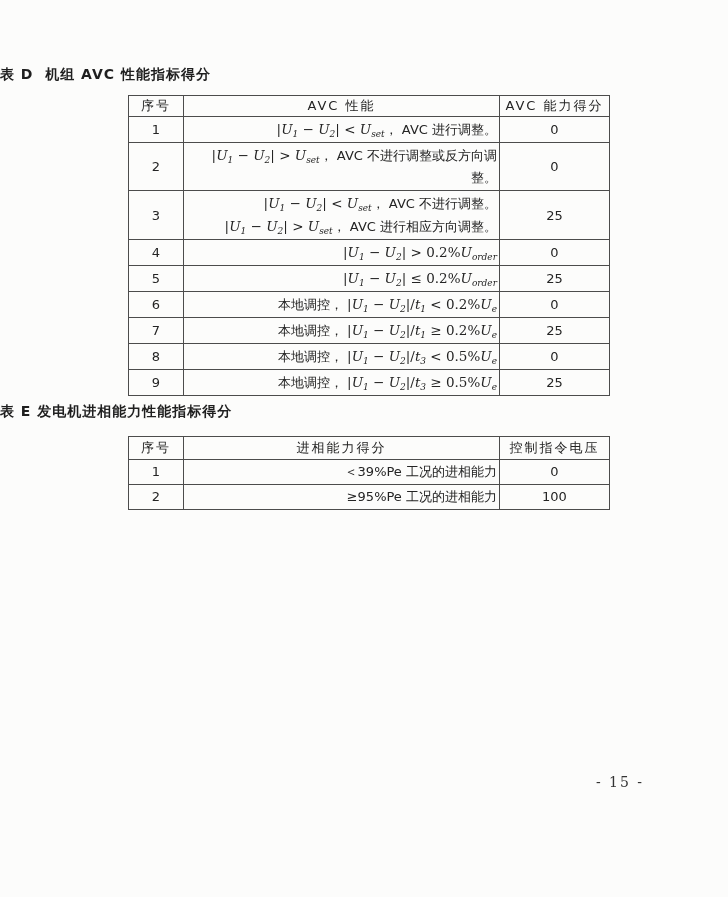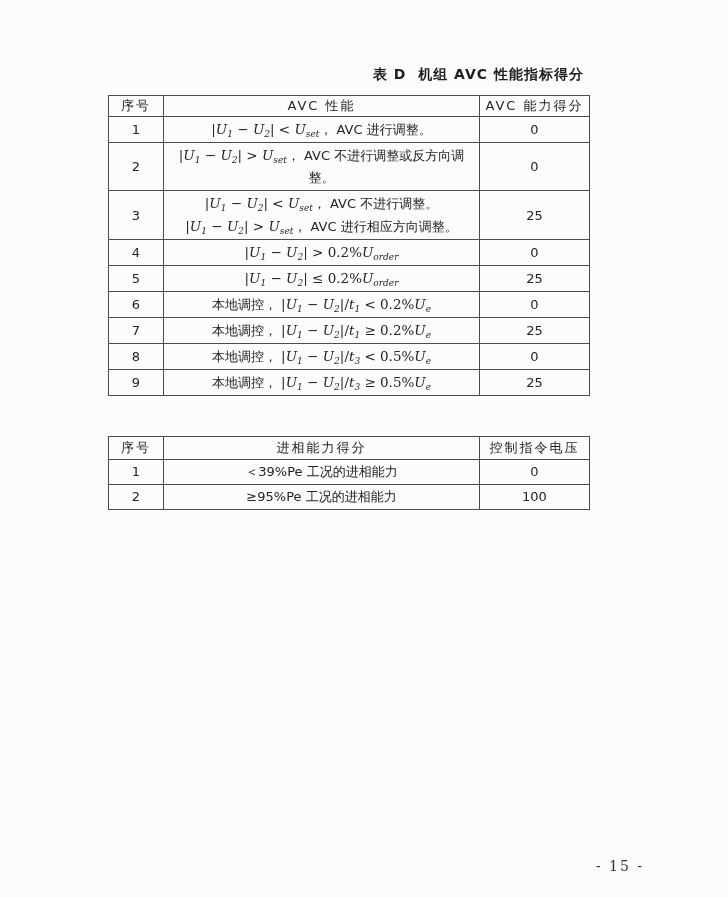--- a/index.html
+++ b/index.html
@@ -10,31 +10,31 @@
     color: #242424;
     position: relative;
     overflow: hidden;
   }
   .page {
     position: absolute; inset: 0;
     background: #fcfcfb;
   }
   .doc-title {
     position: absolute; left: 0; width: 584px;
-    text-align: right;
+    text-align: left;
     font-size: 14px; font-weight: bold;
     color: #1f1f1f;
     letter-spacing: 1px;
     white-space: pre;
   }
   #titleD { top: 66px; }
   #titleE { top: 403px; }
 
   table.doc {
-    position: absolute; left: 108px;
+    position: absolute; left: 128px;
     width: 470px;
     border-collapse: collapse;
     table-layout: fixed;
     padding-left: 28px;
   }
   #tableD { top: 95px; }
   #tableE { top: 436px; }
 
   table.doc th, table.doc td {
     border: 1px solid #4c4c4c;
@@ -47,21 +47,21 @@
   }
   table.doc th { height: 17px; letter-spacing: 2px; }
   table.doc th:nth-child(1), table.doc td:nth-child(1) { width: 50px; }
   table.doc th:nth-child(2), table.doc td:nth-child(2) { width: 311px; }
   table.doc th:nth-child(3), table.doc td:nth-child(3) { width: 105px; }
 
   #tableD td { height: 22px; line-height: 21px; }
   #tableE td { height: 16px; line-height: 16px; }
   #tableE th { height: 20px; }
 
-  td .line { line-height: 22px; }
+  td .line { line-height: 22px; text-align: right; }
 
   .math {
     font-family: "DejaVu Serif", serif;
     font-size: 13.5px;
     white-space: nowrap;
   }
   .math i { font-style: italic; }
   .math sub {
     font-size: 9px;
     font-style: italic;
@@ -73,21 +73,21 @@
     position: absolute; left: 121px; top: 351px;
     width: 528px;
     font-size: 13px;
     line-height: 19.5px;
     color: #242424;
     text-align: left;
   }
   .notes .note-line { white-space: nowrap; }
 
   .page-number {
-    position: absolute; left: 560px; top: 858px;
+    position: absolute; left: 560px; top: 774px;
     width: 120px;
     text-align: center;
     font-family: "DejaVu Serif", serif;
     font-size: 14px;
     color: #333;
     letter-spacing: 2px;
   }
 </style>
 </head>
 <body>
@@ -168,20 +168,21 @@
             <div class="line">本地调控， <span class="math">|<i>U</i><sub>1</sub> − <i>U</i><sub>2</sub>|/<i>t</i><sub>3</sub> ≥ 0.5%<i>U</i><sub>e</sub></span></div>
           </td>
           <td>25</td>
         </tr>
       </tbody>
     </table>
 
   <div class="notes">
   </div>
 
+  <div id="titleE" class="doc-title">表 E 发电机进相能力性能指标得分</div>
 
   <table id="tableE" class="doc">
       <thead>
         <tr>
           <th>序号</th>
           <th>进相能力得分</th>
           <th>控制指令电压</th>
         </tr>
       </thead>
       <tbody>

